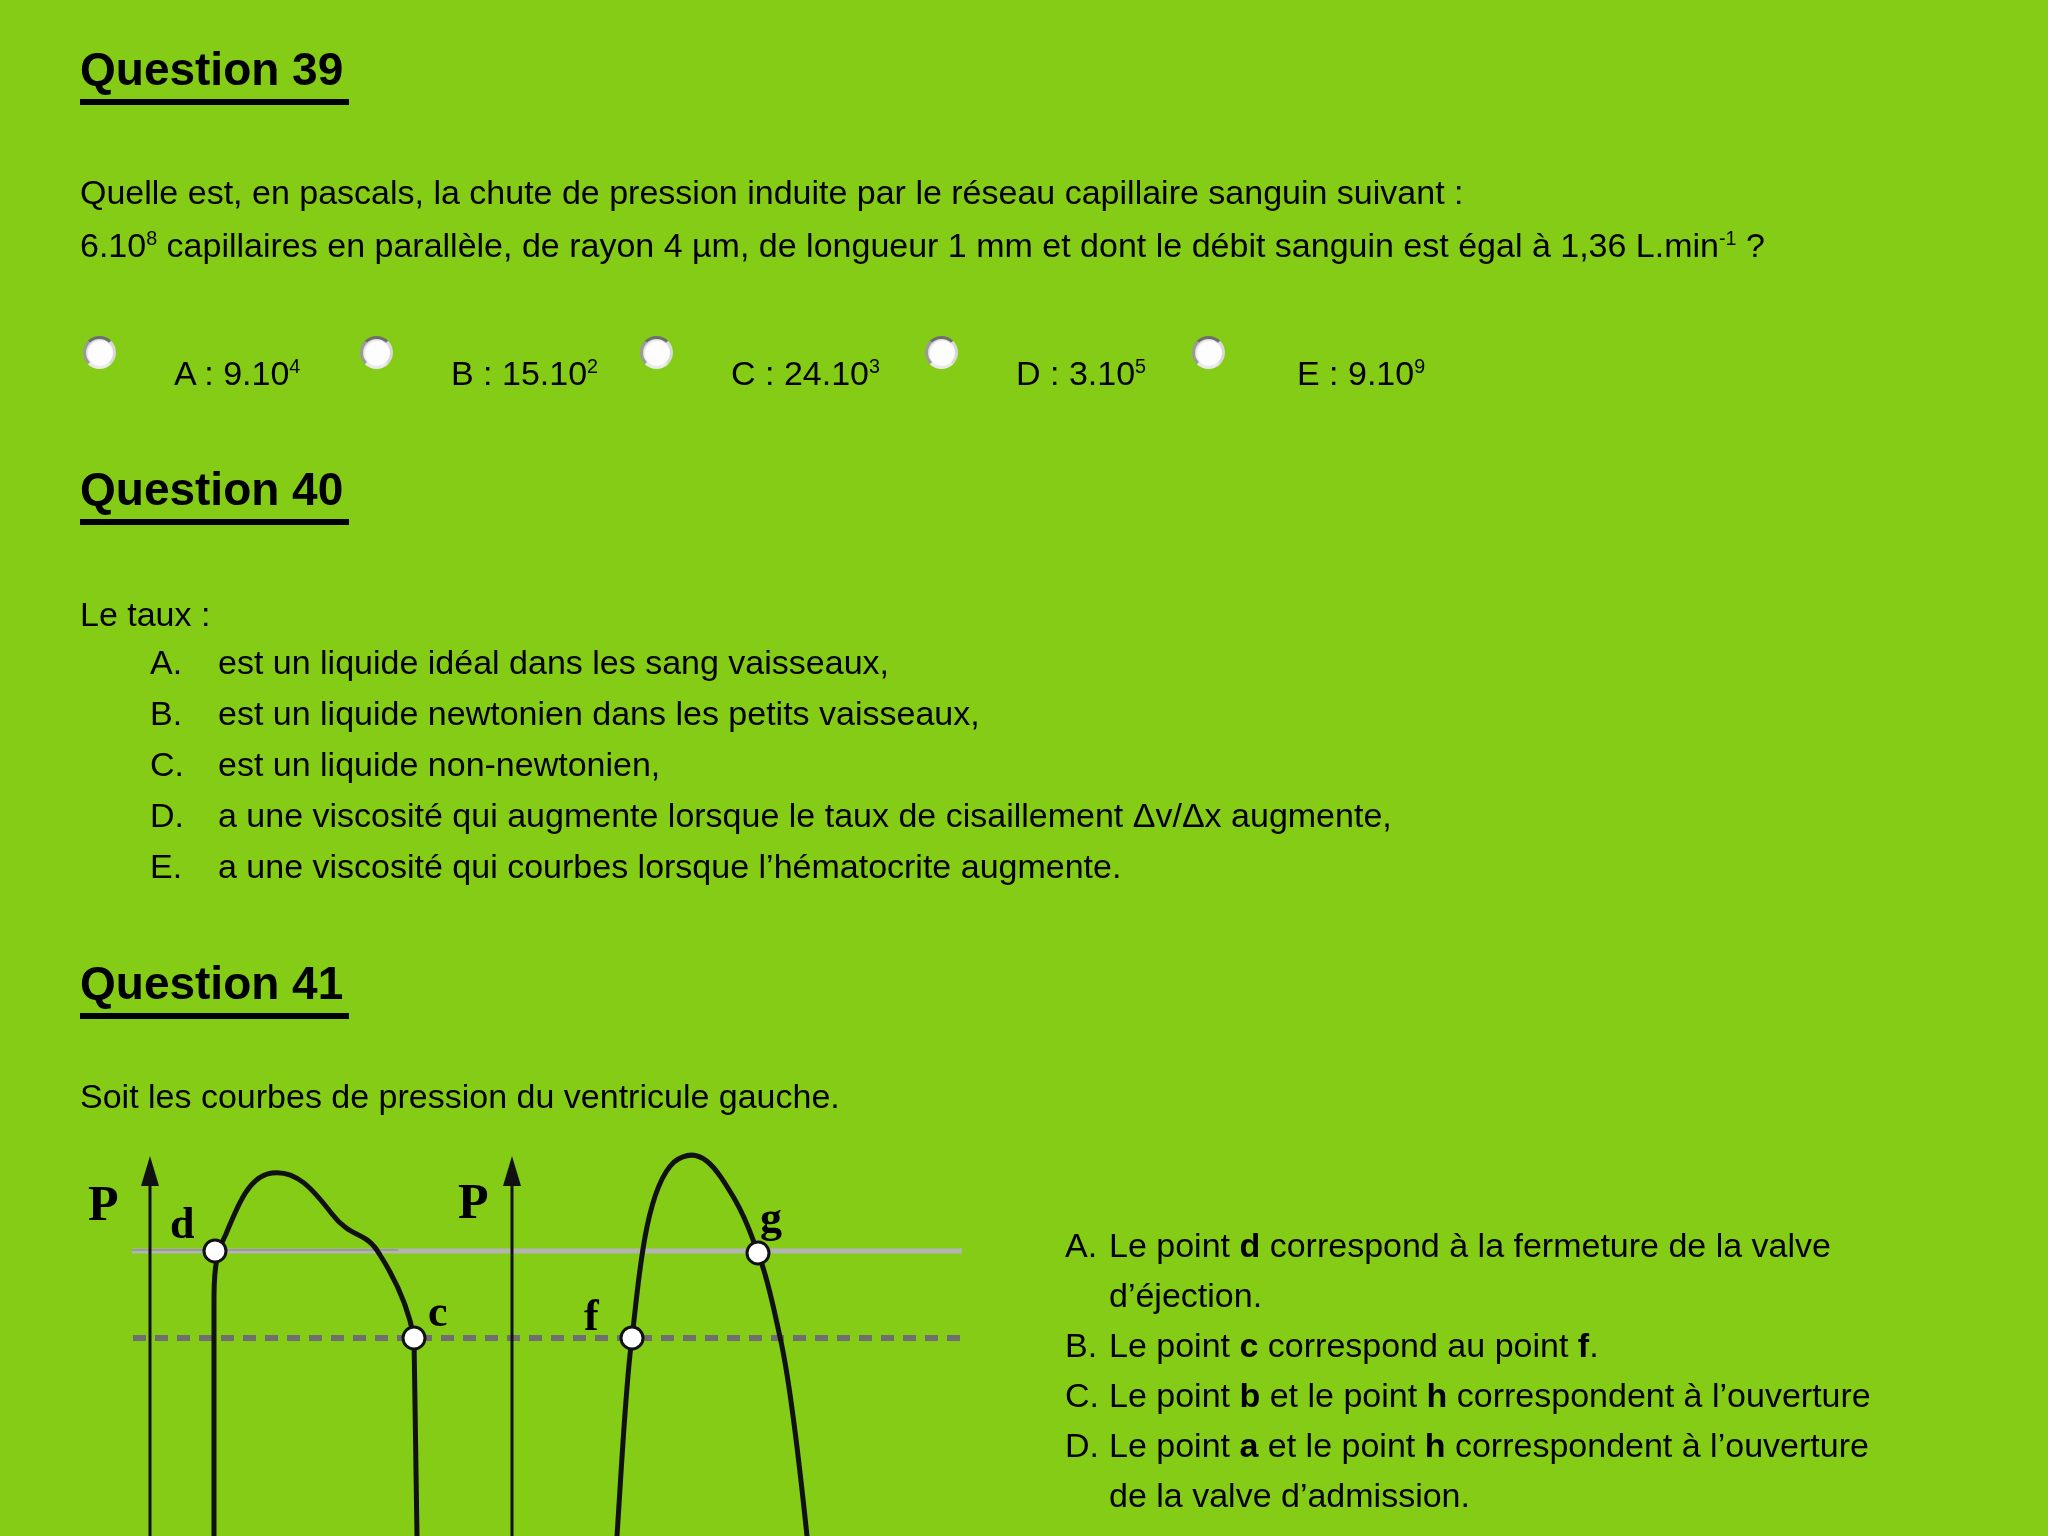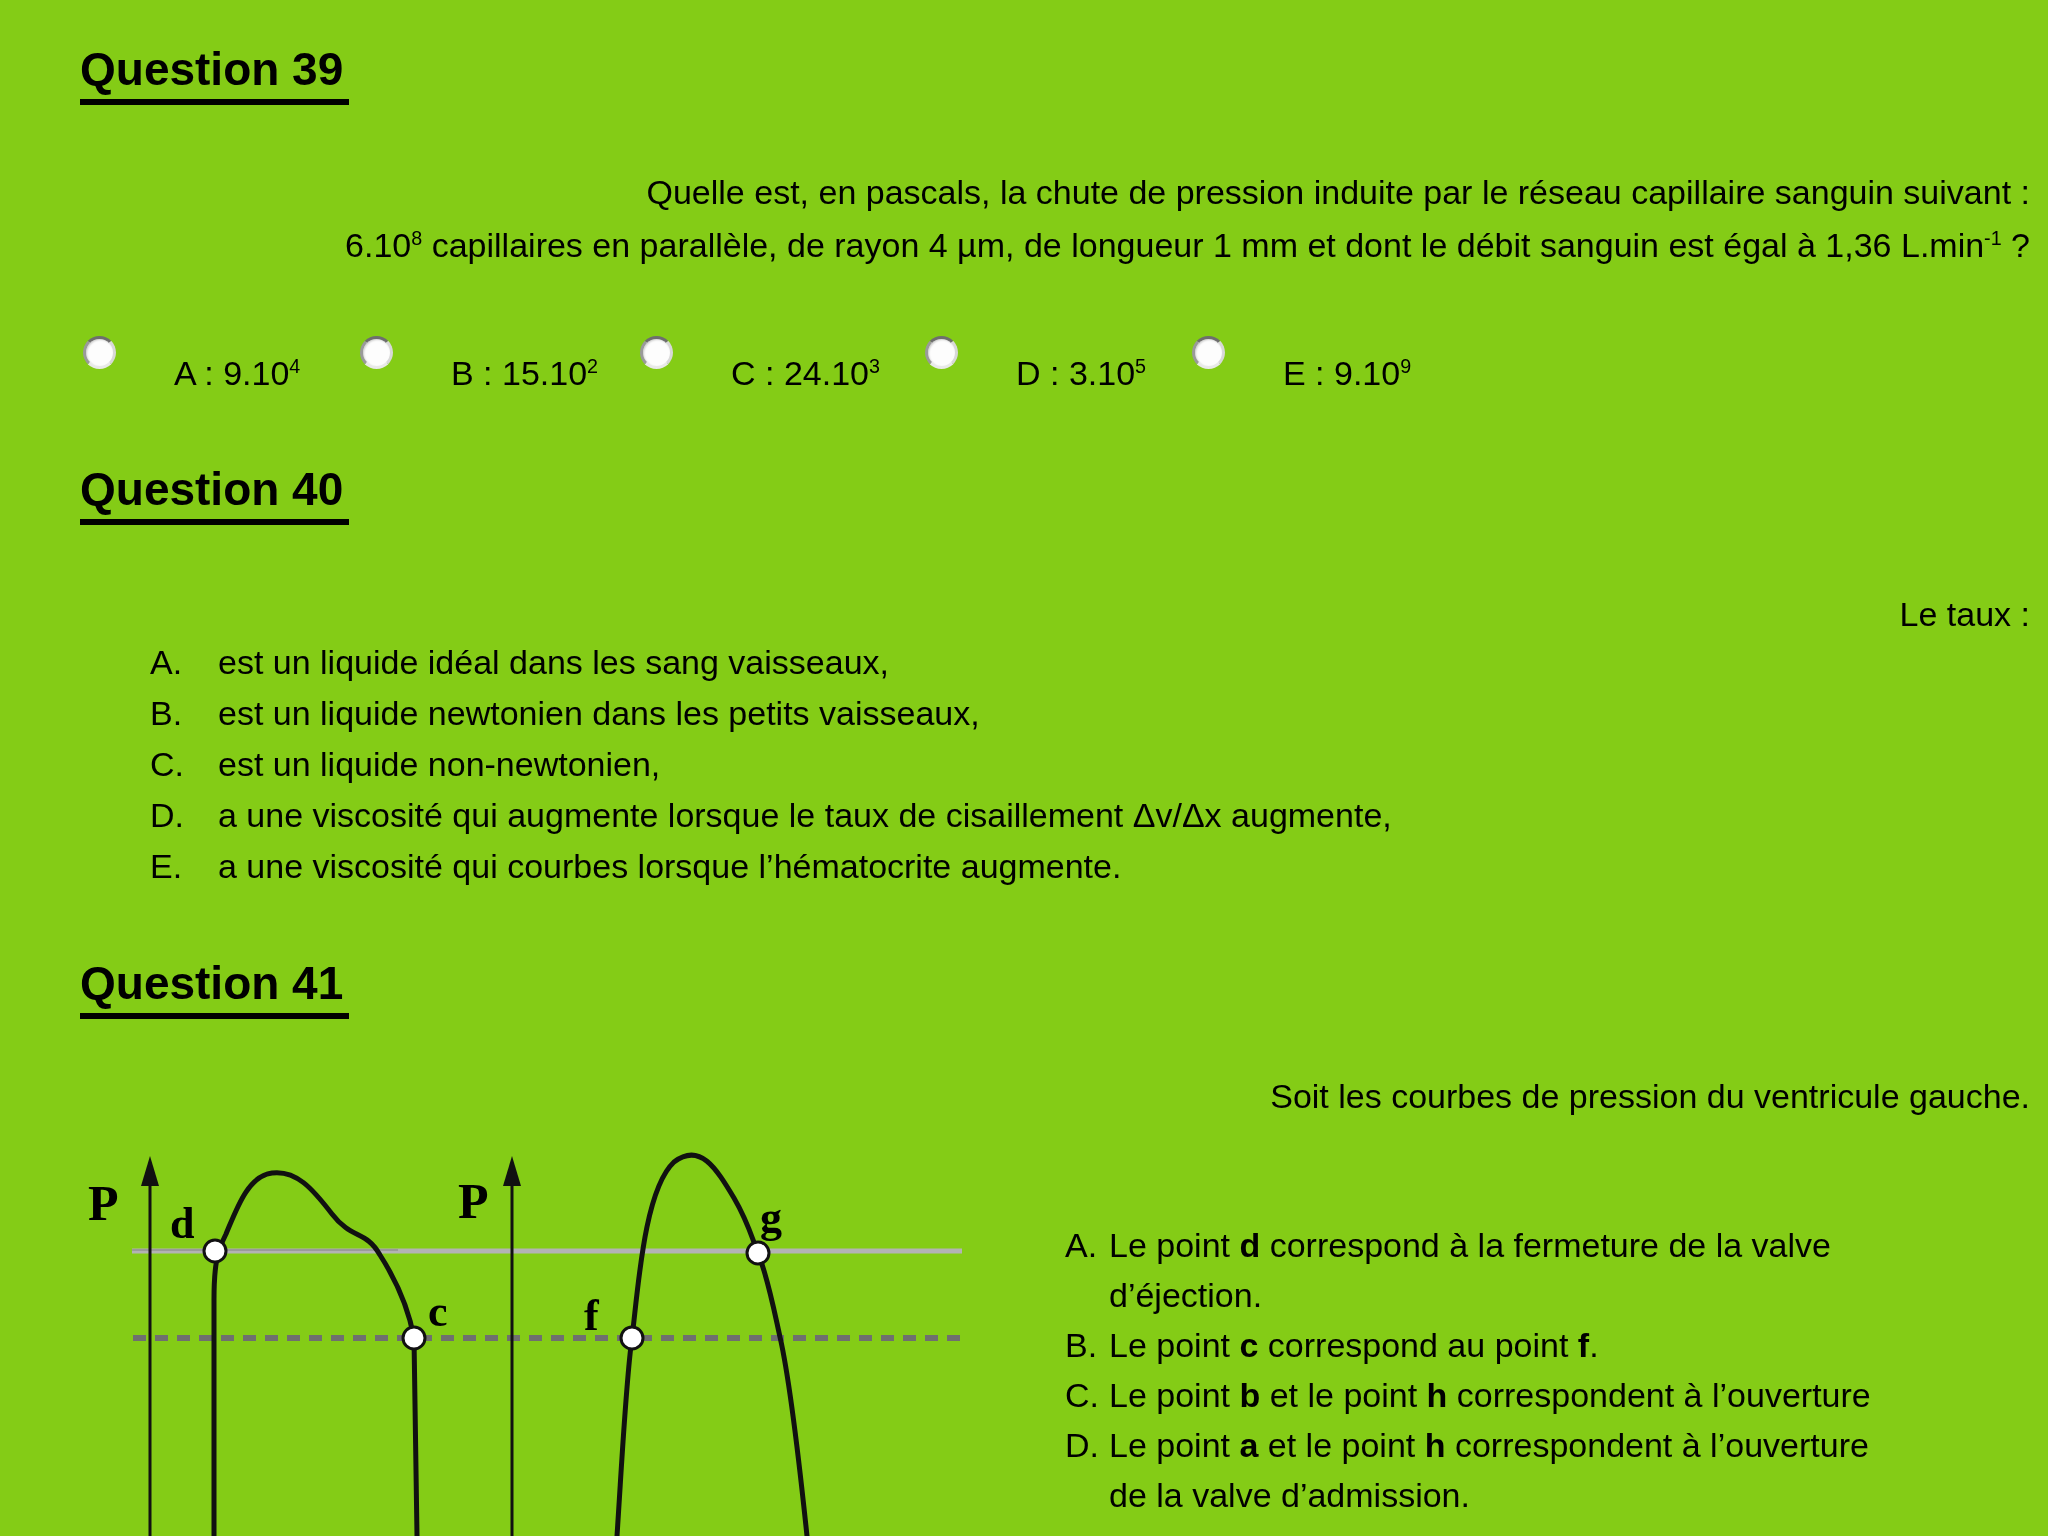--- a/index.html
+++ b/index.html
@@ -7,21 +7,21 @@
     position:relative;width:2048px;height:1536px;overflow:hidden;
     background:#84cc16;color:#000;
     font-family:"Liberation Sans",sans-serif;
   }
   .qtitle{
     position:absolute;left:80px;
     font-size:46px;font-weight:bold;letter-spacing:0;
     display:inline-block;border-bottom:6px solid #000;padding:0 6px 3px 0;
   }
   .body-text{font-size:34px;line-height:53px;}
-  .para{position:absolute;left:80px;width:1950px;text-align:right;}
+  .para{position:absolute;left:80px;width:1950px;}
   sup{font-size:58%;line-height:0;vertical-align:super;}
   b{font-weight:bold;}
 
   
   .optgroup{position:absolute;top:334px;display:flex;align-items:flex-start;}
   .radio{
     width:27px;height:27px;border-radius:50%;flex:none;margin-top:2px;
     background:#fdfdfd;
     border:3px solid #b7b7b7;
     border-top-color:#6e6e6e;border-left-color:#9a9a9a;
@@ -61,21 +61,21 @@
     <div class="optlabel">B : 15.10<sup>2</sup></div>
   </div>
   <div class="optgroup" style="left:640px;">
     <div class="radio"></div>
     <div class="optlabel">C : 24.10<sup>3</sup></div>
   </div>
   <div class="optgroup" style="left:925px;">
     <div class="radio"></div>
     <div class="optlabel">D : 3.10<sup>5</sup></div>
   </div>
-  <div class="optgroup" style="left:1192px;">
+  <div class="optgroup" style="left:1192px;gap:14px;">
     <div class="radio"></div>
     <div class="optlabel">E : 9.10<sup>9</sup></div>
   </div>
 
   <div class="qtitle" style="top:462px;">Question 40</div>
 
   <div class="para body-text" style="top:588px;">Le taux :</div>
 
   <div class="q40-list">
     <div class="lrow">

